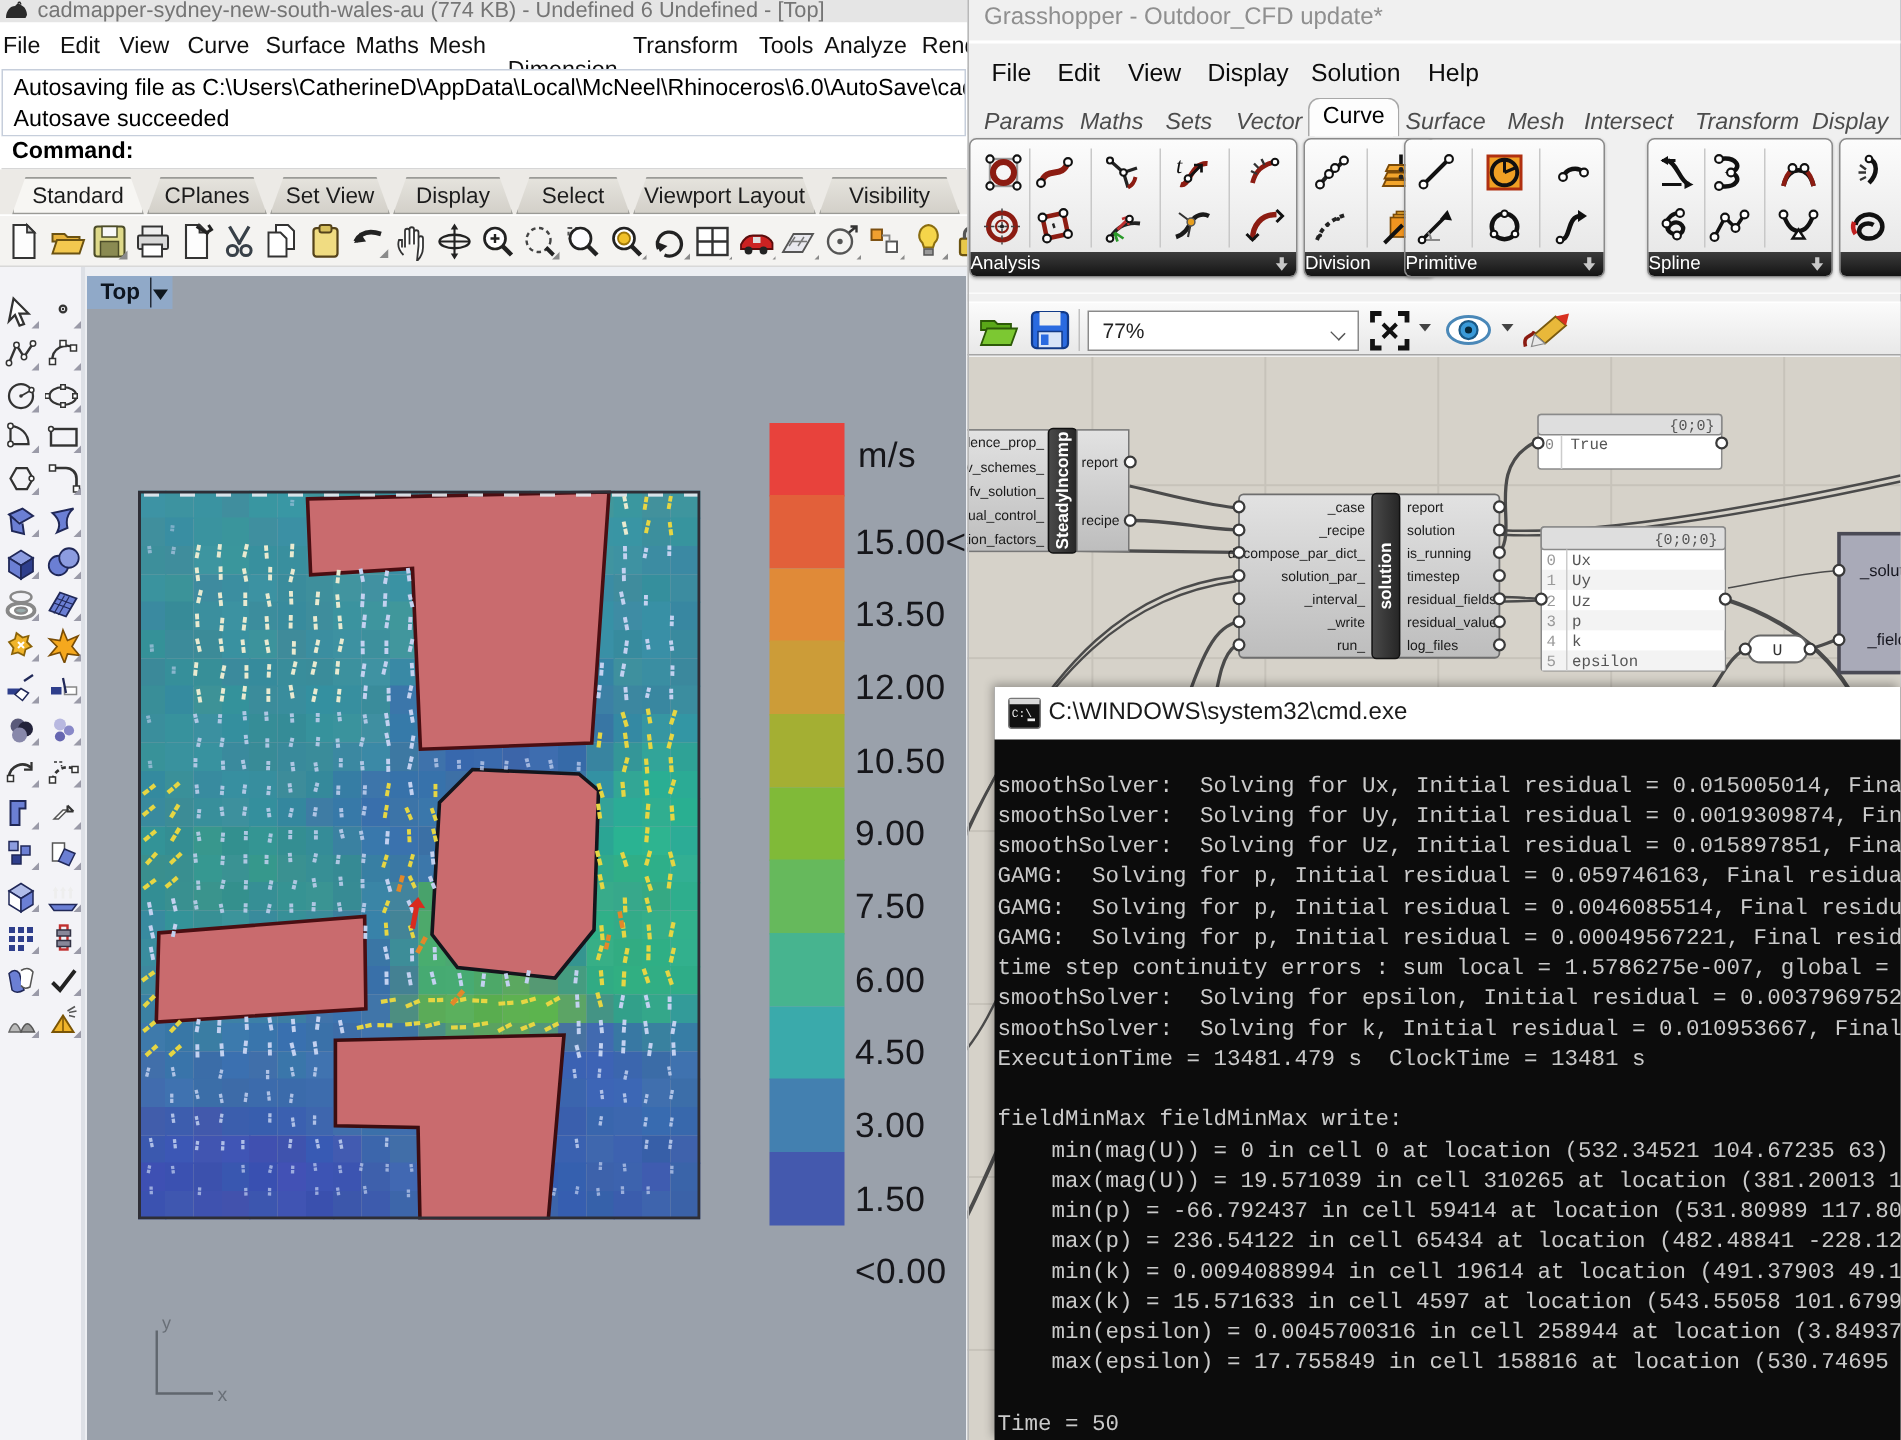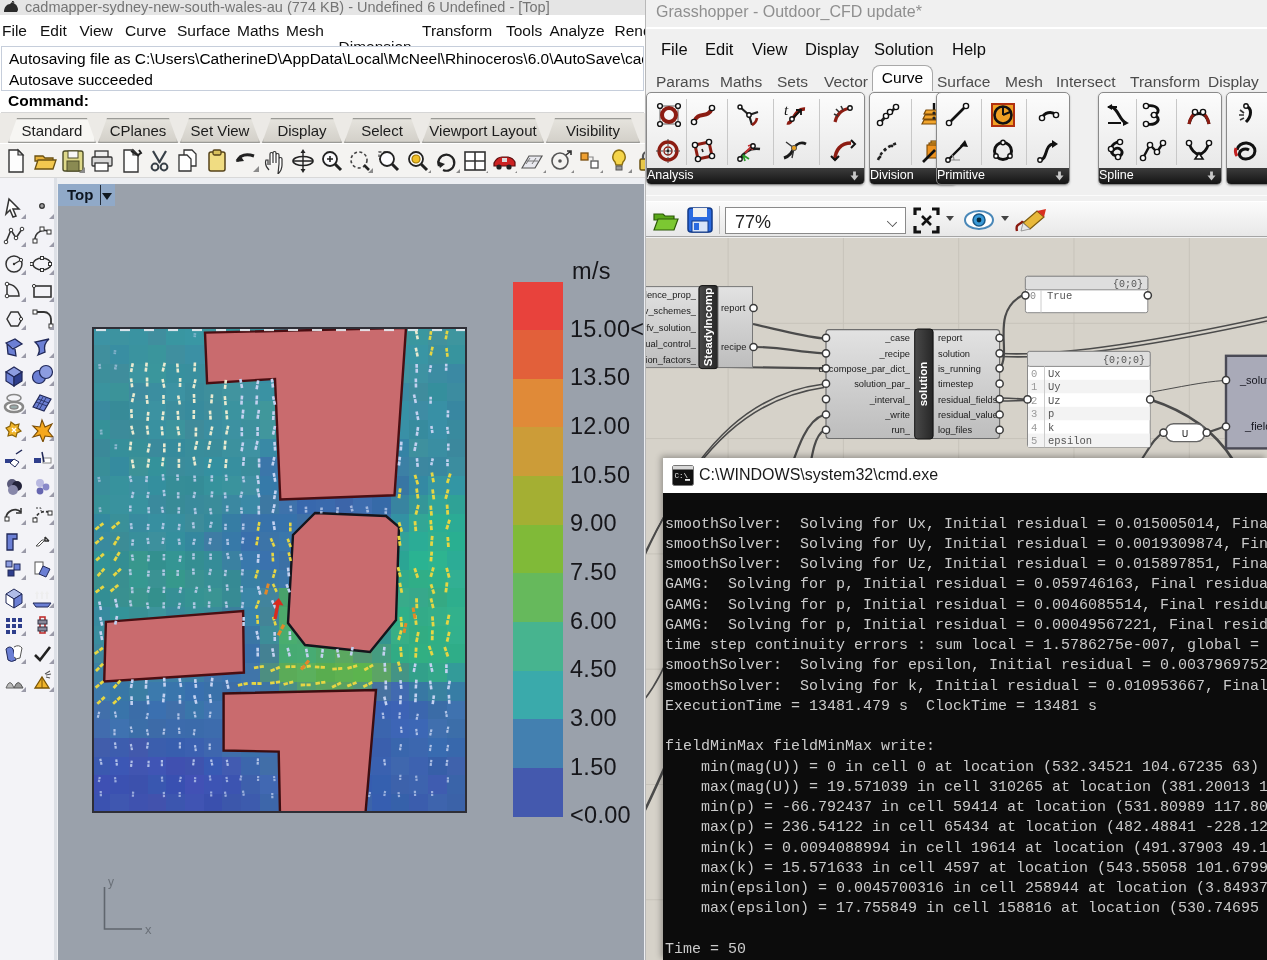--- a/index.html
+++ b/index.html
@@ -16,38 +16,38 @@
 .rtab { position:absolute; top:5px; height:25px; background:linear-gradient(#e6e4de,#d2cfc8); font-size:15px; color:#1c1c1c; text-align:center; line-height:25px; clip-path:polygon(9px 0, calc(100% - 9px) 0, 100% 100%, 0 100%); box-shadow:inset 0 0 0 1.2px #9a9a96; }
 
 .rtab.act { background:#f7f6f3; z-index:2; }
 #rtool { position:absolute; left:0; top:143px; width:645px; height:35px; background:#f4f3f1; border-top:1px solid #fff; border-bottom:1px solid #d8d8d8; }
 #rside { position:absolute; left:0; top:178px; width:57px; height:782px; background:#f3f3f7; border-right:3px solid #dde0e6; }
 #rview { position:absolute; left:57px; top:178px; width:588px; height:782px; background:#eceef2; }
 #rviewc { position:absolute; left:1px; top:6px; width:586px; height:776px; background:#9aa1ab; }
 #toplbl { position:absolute; left:0px; top:0px; width:57px; height:22px; background:#90a9c8; color:#0d1520; font-weight:bold; font-size:15px; padding:2px 0 0 9px; }
 #toplbl:after { content:""; position:absolute; right:3px; top:9px; border:5px solid transparent; border-top:7px solid #10181f; }
 #toplbl i { position:absolute; right:14px; top:1px; width:1.4px; height:20px; background:#222b38; }
-.legt { position:absolute; font-size:23.5px; color:#16161a; letter-spacing:0.3px; }
+.legt { position:absolute; font-size:23.5px; color:#16161a; letter-spacing:0.3px;margin-top:32px; }
 #windv { position:absolute; left:36px; top:682px; font-size:34px; color:#1b1b1b; letter-spacing:1.1px; }
 #axis { position:absolute; left:0; top:0; }
 
 
 #gh { position:absolute; left:645px; top:0; width:622px; height:960px; background:#f0f0f0; }
 #ghtitle { position:absolute; left:11px; top:3px; font-size:16px; color:#8f8f8f; }
 #ghmenu { position:absolute; left:-645px; top:0; width:1267px; height:0; font-size:16.5px; color:#0c0c0c; }
 #ghtabs { position:absolute; left:-645px; top:0; width:1267px; height:0; font-size:15.5px; color:#4c4c4c; }
-.ghtab { position:absolute; top:73px; }
+.ghtab { position:absolute; top:73px;font-style:italic; }
 #curvetab { position:absolute; left:227px; top:65px; width:61px; height:26px; background:#fdfdfd; border:1px solid #a8a8a8; border-bottom:none; border-radius:8px 8px 0 0; font-size:15.5px; color:#000; text-align:center; padding-top:3px; z-index:3; }
 #ghtoolbar { position:absolute; left:0; top:90px; width:622px; height:106px; background:#f0f0f0; border-bottom:1px solid #fbfbfb; }
 .ghgrp { position:absolute; top:2px; height:92.5px; background:linear-gradient(#fcfcfc,#e4e4e4); border:1px solid #8a8a8a; border-radius:5px; box-shadow:0 1px 2px rgba(0,0,0,0.25); }
 .ghgrp { margin-left:-645px; }
 .ghlbl { position:absolute; left:0; bottom:0; width:100%; height:15.5px; background:linear-gradient(#3c3c3c,#141414); border-radius:0 0 4px 4px; color:#fff; font-size:12.5px; line-height:15px; }
 .dna { position:absolute; right:5px; top:3px; }
 #ghctrl { position:absolute; left:0; top:201px; width:622px; height:36px; background:linear-gradient(#fbfbfb,#e8e8e8); border-top:1px solid #fff; border-bottom:1px solid #a5a5a5; }
-#ghcombo { position:absolute; left:80px; top:5px; width:181px; height:27px; background:#fff; border:1px solid #8a8a8a; font-size:18px; color:#222; padding:4px 0 11px 9px; }
+#ghcombo { position:absolute; left:80px; top:5px; width:181px; height:27px; background:#fff; border:1px solid #8a8a8a; font-size:14px; color:#222; padding:4px 0 11px 9px; }
 #ghcombo:after { content:""; position:absolute; right:9px; top:10px; width:7px; height:7px; border-right:1.8px solid #555; border-bottom:1.8px solid #555; transform:rotate(45deg) scaleY(0.8); }
 #ghcanvas { position:absolute; left:0; top:238px; width:622px; height:722px; background:#d6d2c9;
   background-image:linear-gradient(#c7c3ba 1px, transparent 1px), linear-gradient(90deg, #c7c3ba 1px, transparent 1px);
   background-size:115.3px 115.3px; background-position:82.6px 84.8px; }
 
 
 #cmd { position:absolute; left:663px; top:458px; width:604px; height:502px; background:#0c0c0c; box-shadow:-2px -2px 6px rgba(0,0,0,0.3); }
 #cmdtitle { position:absolute; left:0; top:0; width:100%; height:35px; background:#fff; }
 #cmdtitle span { position:absolute; left:36px; top:8px; font-size:16px; color:#1a1a1a; }
 #cmdtext { position:absolute; left:2px; top:56.7px; width:602px; font-family:"Liberation Mono", monospace; font-size:15px; line-height:20.25px; color:#cacaca; white-space:pre; overflow:hidden; }

